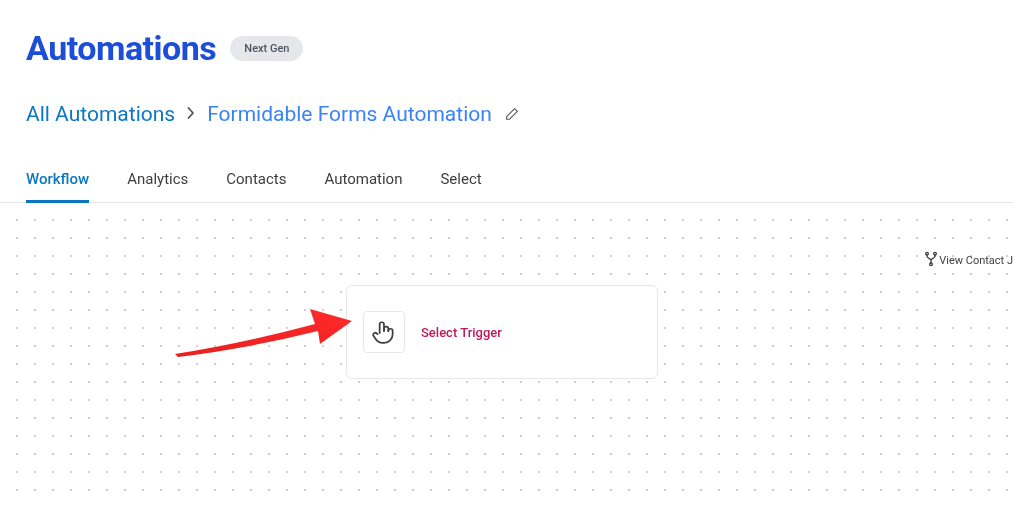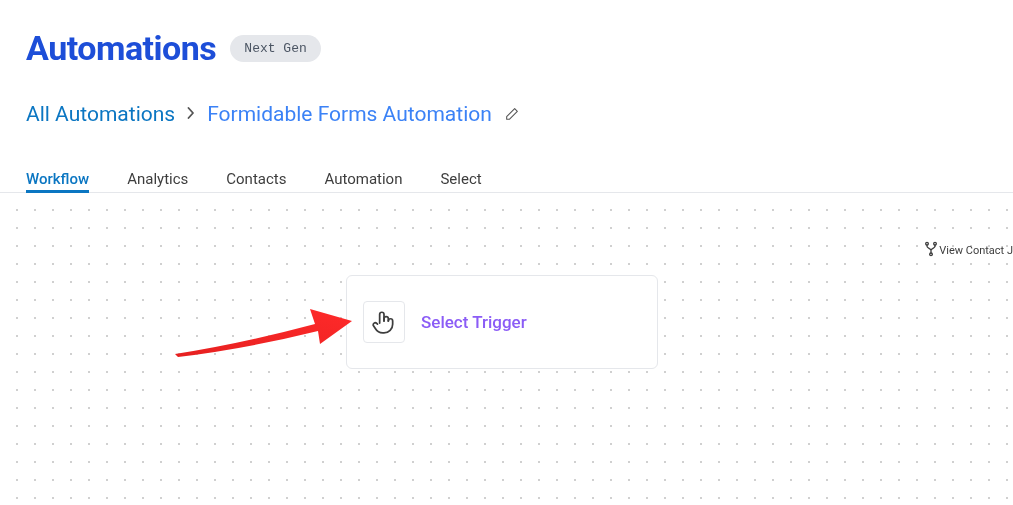--- a/index.html
+++ b/index.html
@@ -24,25 +24,24 @@
     }
     .page-title {
       font-size: 34px;
       font-weight: 700;
       color: #1d4ed8;
       letter-spacing: -0.5px;
     }
     .pill {
       background: #e5e7eb;
       color: #4b5563;
-      font-size: 13px;
+      font-size: 11px;
       font-weight: 500;
       padding: 6px 14px;
       border-radius: 16px;
-      font-family: Liberation Mono, monospace;
     }
     .breadcrumb {
       display: flex;
       align-items: center;
       gap: 12px;
       padding: 34px 0 0 26px;
       font-size: 21px;
     }
     .breadcrumb-link {
       color: #0b76c2;
@@ -62,21 +61,21 @@
     }
     .tabs {
       display: flex;
       gap: 38px;
       padding: 44px 0 0 26px;
       border-bottom: 1px solid #e5e7eb;
     }
     .tab {
       font-size: 15px;
       color: #3e3e3e;
-      padding-bottom: 2px;
+      padding-bottom: 12px;
       cursor: pointer;
       border-bottom: 3px solid transparent;
       margin-bottom: -1px;
     }
     .tab.active {
       color: #0b76c2;
       border-bottom-color: #0b76c2;
       font-weight: 500;
     }
     .canvas {
@@ -119,22 +118,22 @@
       width: 42px;
       height: 42px;
       border: 1px solid #e5e7eb;
       border-radius: 4px;
       display: flex;
       align-items: center;
       justify-content: center;
       background: #fff;
     }
     .trigger-label {
-      font-size: 17px;
-      color: #8b5cf6;
+      font-size: 13px;
+      color: #be185d;
       font-weight: 500;
     }
     .arrow-overlay {
       position: absolute;
       left: 170px;
       top: 299px;
       width: 185px;
       height: 60px;
       pointer-events: none;
     }

